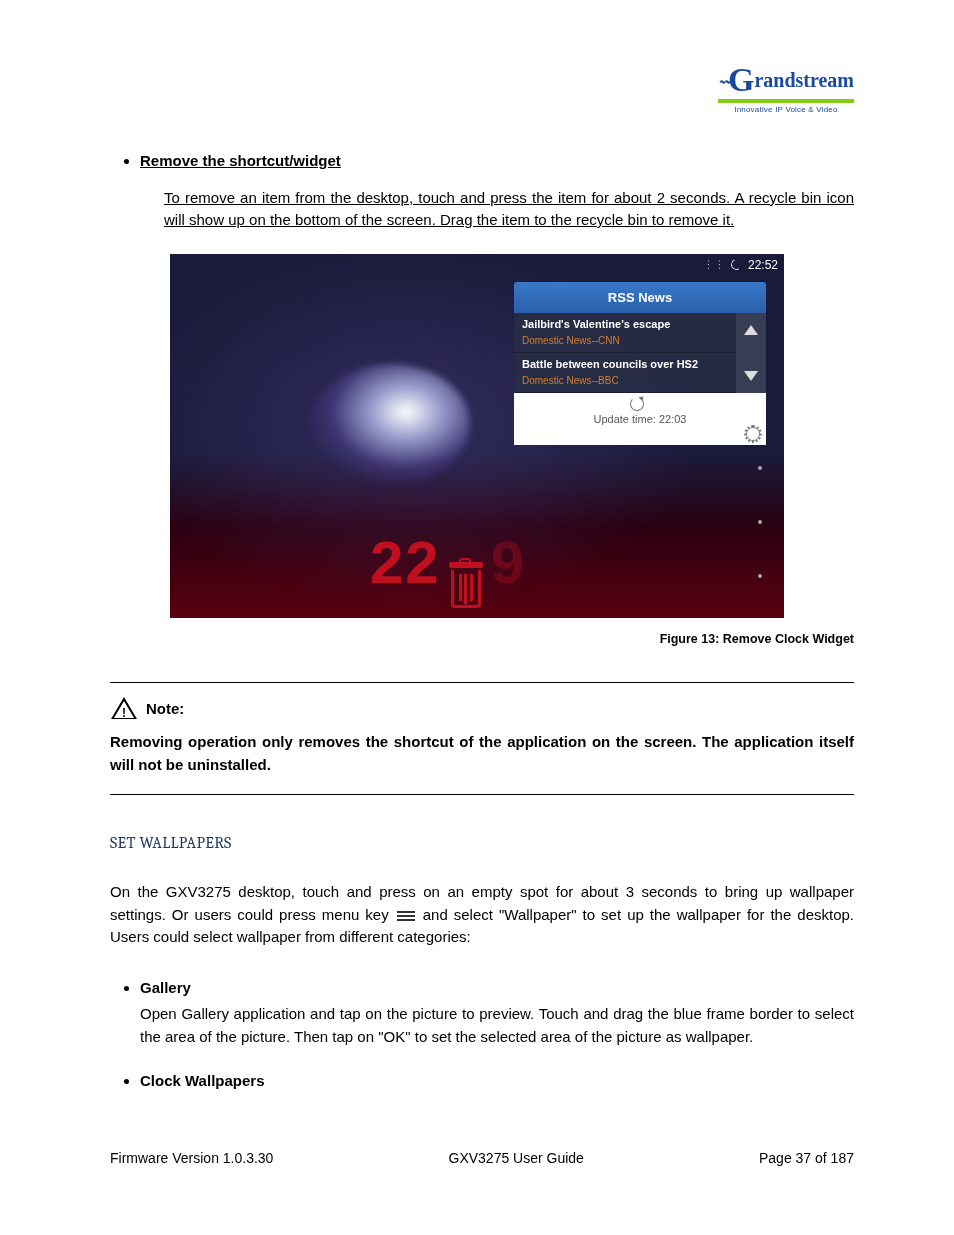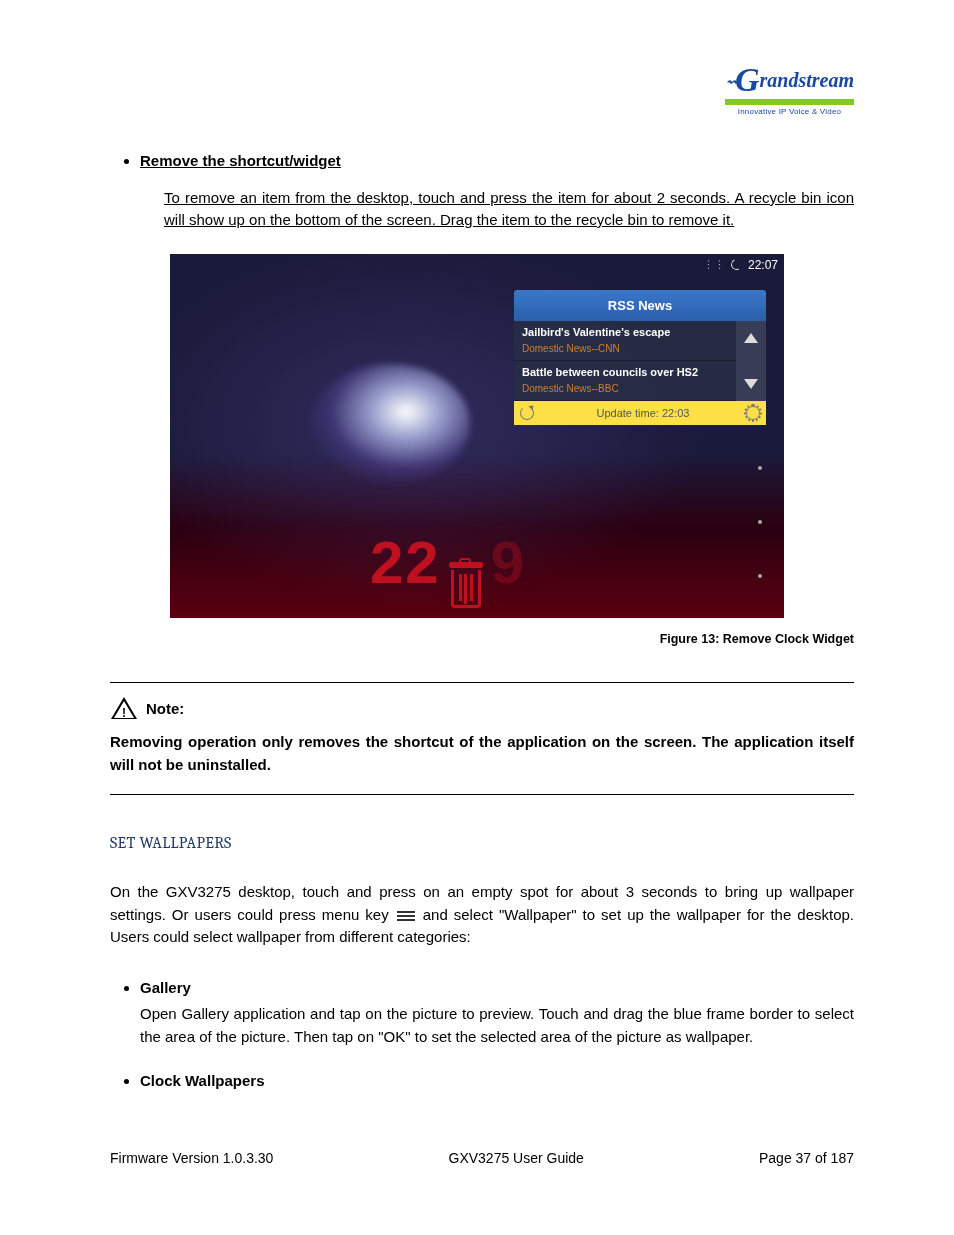--- a/index.html
+++ b/index.html
@@ -1,46 +1,46 @@
 <!DOCTYPE html>
 <html><head>
 <meta charset="utf-8">
 <style>
   * { box-sizing: border-box; margin: 0; padding: 0; }
   body { width: 954px; height: 1235px; background: #fff; font-family: Arial, Helvetica, sans-serif; color: #000; font-size: 15px; line-height: 1.5; position: relative; }
   .page { padding: 60px 100px 0 110px; }
   .logo { position: absolute; right: 100px; top: 50px; text-align: center; }
-  .logo-main { font-family: 'Times New Roman', serif; font-style: italic; font-weight: bold; color: #1a4aa0; font-size: 20px; }
+  .logo-main { font-family: 'Times New Roman', serif; font-weight: bold; color: #1a4aa0; font-size: 20px; }
   .logo-main .g { font-size: 34px; display:inline-block; transform: translateY(4px); }
   .logo-swoosh { color:#1a4aa0; font-size:10px; display:inline-block; transform:translate(2px,-2px);}
-  .logo-tag { font-size: 8px; color: #1a4aa0; border-top: 6px solid #84cc16; margin-top:-2px; padding-top:1px; letter-spacing: .2px;}
+  .logo-tag { font-size: 8px; color: #1a4aa0; border-top: 4px solid #84cc16; margin-top:-2px; padding-top:1px; letter-spacing: .2px;}
   .content { margin-top: 90px; }
   ul.top { list-style: disc; padding-left: 30px; }
   ul.top > li { margin-bottom: 10px; text-decoration: underline; }
   .li-title { font-weight: bold; }
   .para { margin-top: 14px; text-align: justify; margin-left: 24px; }
   .screenshot-wrap { margin: 22px 0 10px 60px; }
   .device { width: 614px; height: 364px; background: #000; position: relative; overflow: hidden; }
   .bg { position: absolute; inset: 0; background: linear-gradient(180deg, #1a1a3a 0%, #1a1a3a 55%, #2a0010 75%, #5a0010 100%); }
   .glow { position:absolute; left:140px; top:110px; width:160px; height:120px; background: radial-gradient(ellipse at 60% 40%, rgba(255,255,255,1) 0%, rgba(200,210,255,.7) 25%, rgba(100,80,180,.3) 55%, transparent 75%); border-radius:50%; filter: blur(3px);}
   .haze { position:absolute; inset:0; background: radial-gradient(ellipse 420px 260px at 240px 170px, rgba(120,100,200,.25) 0%, transparent 70%);}
   .statusbar { position: absolute; top: 2px; right: 6px; color: #fff; font-size: 12px; display:flex; align-items:center; gap:6px;}
   .bt { color:#9ab; font-size:11px; }
   .sync { display:inline-block; width:11px; height:11px; border:1.4px solid #ddd; border-radius:50%; border-top-color:transparent; border-right-color:transparent; transform:rotate(20deg);}
-  .rss { position: absolute; right: 18px; top: 36px; width: 252px; }
+  .rss { position: absolute; right: 18px; top: 28px; width: 252px; }
   .rss-head { background: linear-gradient(#3a78c8,#2a5fab); color: #fff; font-weight: bold; font-size: 13px; text-align:center; padding: 6px 0; border-top-left-radius: 3px; border-top-right-radius: 3px; }
   .rss-body { display:flex; }
   .rss-list { flex:1; background: rgba(40,45,70,.9); }
   .rss-item { padding: 5px 8px 4px 8px; border-bottom: 1px solid rgba(0,0,0,.3); }
   .rss-item .t { color:#fff; font-size:11px; font-weight:bold; line-height:1.25;}
   .rss-item .s { color:#d08030; font-size:10px; margin-top:1px;}
   .rss-side { width: 30px; background: rgba(60,65,90,.9); display:flex; flex-direction:column; align-items:center; justify-content:space-between; padding: 12px 0;}
   .tri-up { width:0;height:0;border-left:7px solid transparent;border-right:7px solid transparent;border-bottom:10px solid #ddd;}
   .tri-dn { width:0;height:0;border-left:7px solid transparent;border-right:7px solid transparent;border-top:10px solid #ddd;}
-  .rss-foot { background: #fde047; display:flex; align-items:center; padding: 4px 6px; font-size: 11px; color:#555; }
+  .rss-foot { background: #ffffff; display:flex; align-items:center; padding: 4px 6px; font-size: 11px; color:#555;flex-direction:column; }
   .refresh { width:14px;height:14px;border:1.6px solid #777;border-radius:50%;border-top-color:transparent;position:relative;margin-right:6px;}
   .refresh::after{content:'';position:absolute;right:-2px;top:-2px;width:0;height:0;border-left:3px solid transparent;border-right:3px solid transparent;border-bottom:4px solid #777;transform:rotate(45deg);}
   .gear { width:14px;height:14px;border:1.6px solid #777;border-radius:50%;margin-left:auto;position:relative;}
   .gear::before{content:'';position:absolute;inset:-3px;border:2px dotted #777;border-radius:50%;}
   .clock-partial { position:absolute; bottom: 10px; left: 200px; font-family: Arial; font-size: 60px; font-weight:bold; color:#c01020; letter-spacing: 2px; display:flex; align-items:flex-end;}
   .trash { width: 42px; height: 46px; margin: 0 4px; position:relative;}
   .trash-lid { position:absolute; top:0; left:4px; right:4px; height:6px; background:#c01020; border-radius:2px;}
   .trash-handle{ position:absolute; top:-4px; left:14px; width:12px; height:4px; border:2px solid #c01020; border-bottom:none; border-radius:3px 3px 0 0;}
   .trash-body { position:absolute; top:8px; left:6px; right:6px; bottom:0; border:3px solid #c01020; border-top:none; border-radius: 0 0 4px 4px;}
   .trash-body::before, .trash-body::after {content:'';position:absolute;top:4px;bottom:4px;width:3px;background:#c01020;}
@@ -85,21 +85,21 @@
     </ul>
 
     <div class="screenshot-wrap">
       <div class="device">
         <div class="bg"></div>
         <div class="haze"></div>
         <div class="glow"></div>
         <div class="statusbar">
           <span class="bt">⋮⋮</span>
           <span class="sync"></span>
-          <span>22:07</span>
+          <span>22:52</span>
         </div>
         <div class="rss">
           <div class="rss-head">RSS News</div>
           <div class="rss-body">
             <div class="rss-list">
               <div class="rss-item">
                 <div class="t">Jailbird's Valentine's escape</div>
                 <div class="s">Domestic News--CNN</div>
               </div>
               <div class="rss-item">

